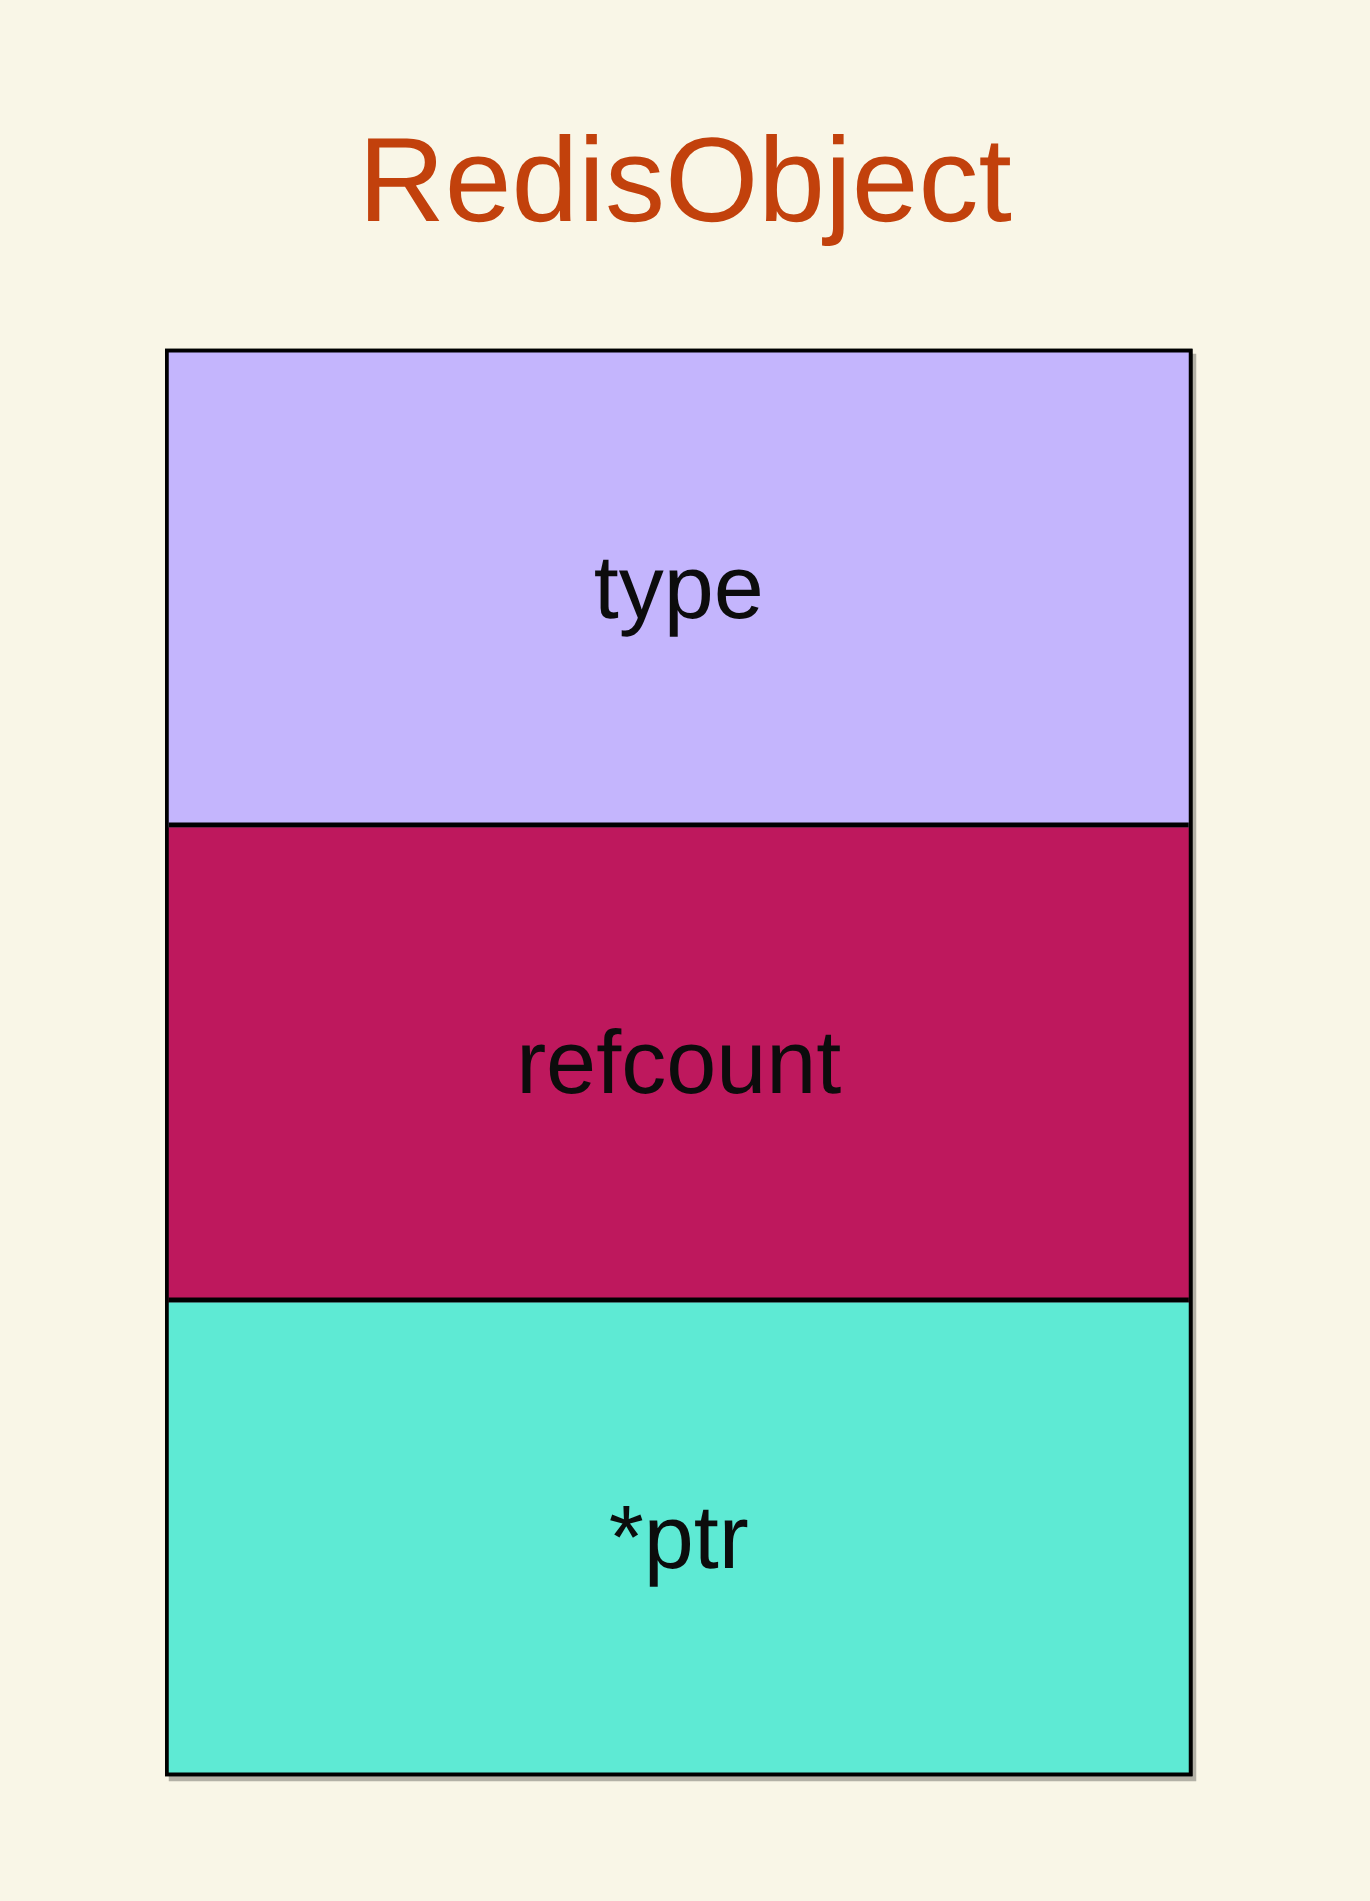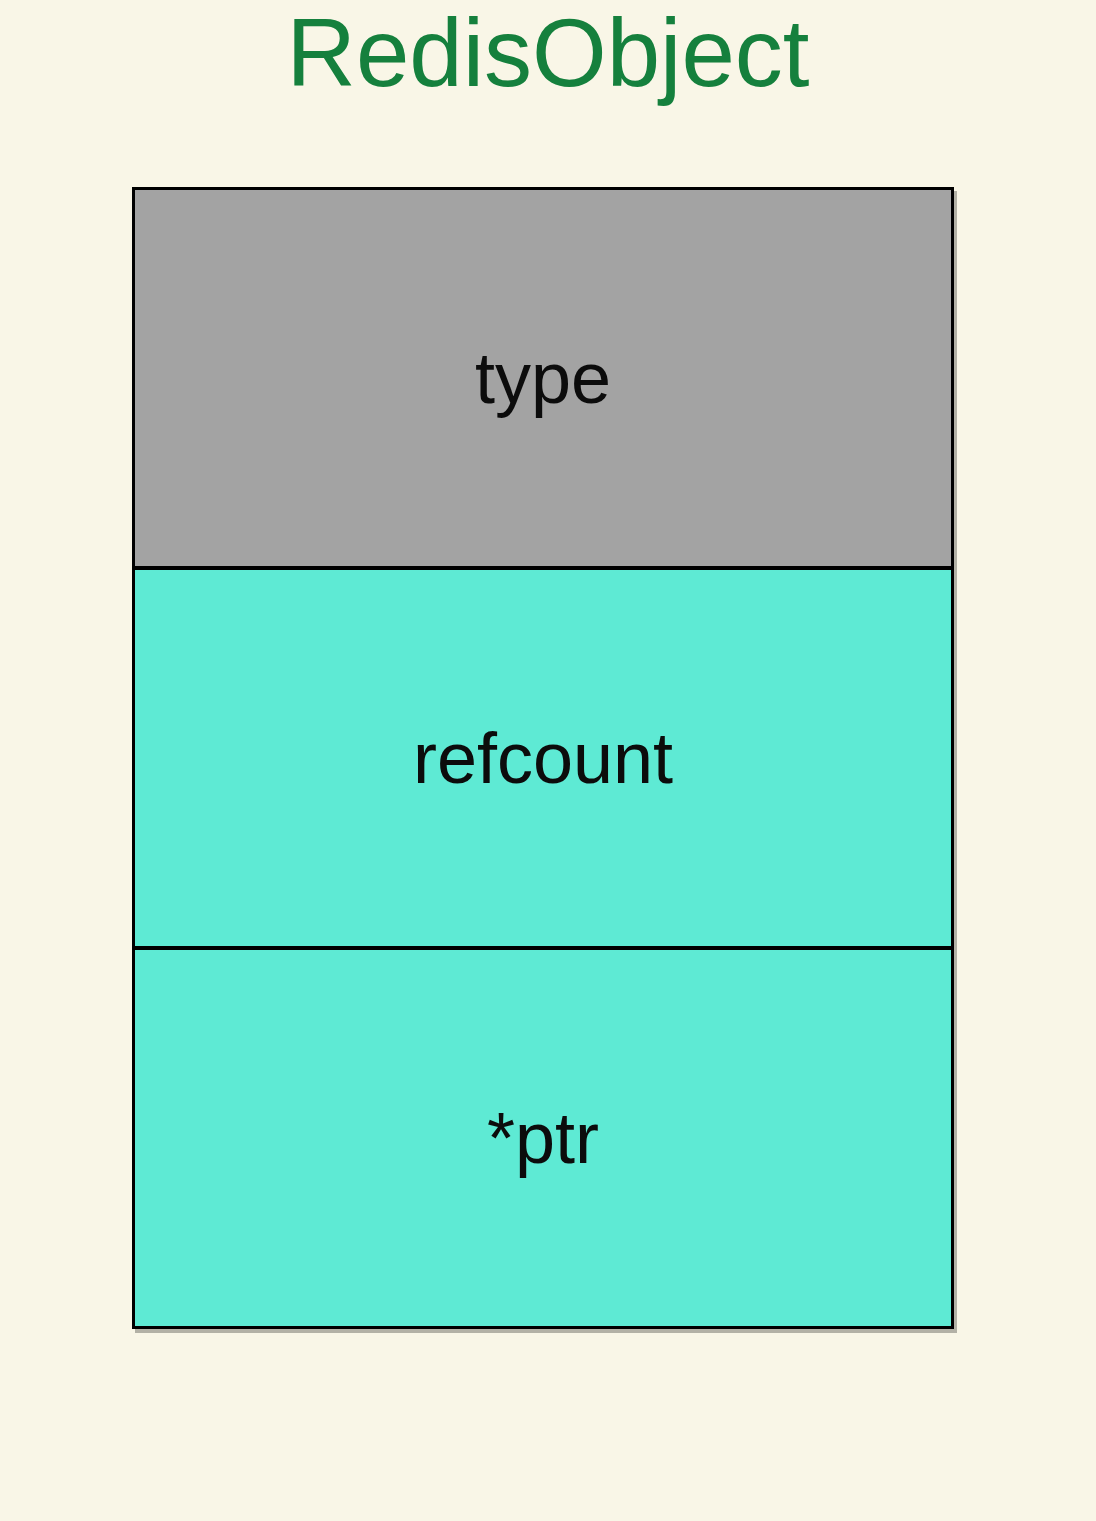--- a/index.html
+++ b/index.html
@@ -8,25 +8,26 @@
   }
   body {
     width: 1096px;
     height: 1521px;
     background: #f9f6e7;
     font-family: "Liberation Sans", "DejaVu Sans", sans-serif;
     overflow: hidden;
   }
   .page-title {
     margin: 0;
+    padding-top: 92px;
     text-align: center;
     font-size: 96px;
     font-weight: 400;
     line-height: 1.1;
-    color: #15803d;
+    color: #c2410c;
     letter-spacing: 0px;
   }
   .struct-box {
     box-sizing: border-box;
     width: 822px;
     height: 1142px;
     margin: 81px auto 0 auto;
     position: relative;
     left: -5px;
     border: 3px solid #000000;
@@ -51,22 +52,22 @@
     color: #0c0c0c;
     line-height: 1;
   }
 </style>
 </head>
 <body>
 
 <h1 class="page-title">RedisObject</h1>
 
 <div class="struct-box">
-    <div class="struct-row" style="background: #a3a3a3;">
+    <div class="struct-row" style="background: #c4b5fd;">
       <span class="row-label">type</span>
     </div>
-    <div class="struct-row" style="background: #5eead4;">
+    <div class="struct-row" style="background: #be185d;">
       <span class="row-label">refcount</span>
     </div>
     <div class="struct-row" style="background: #5eead4;">
       <span class="row-label">*ptr</span>
     </div>
   </div>
 
 </body></html>

